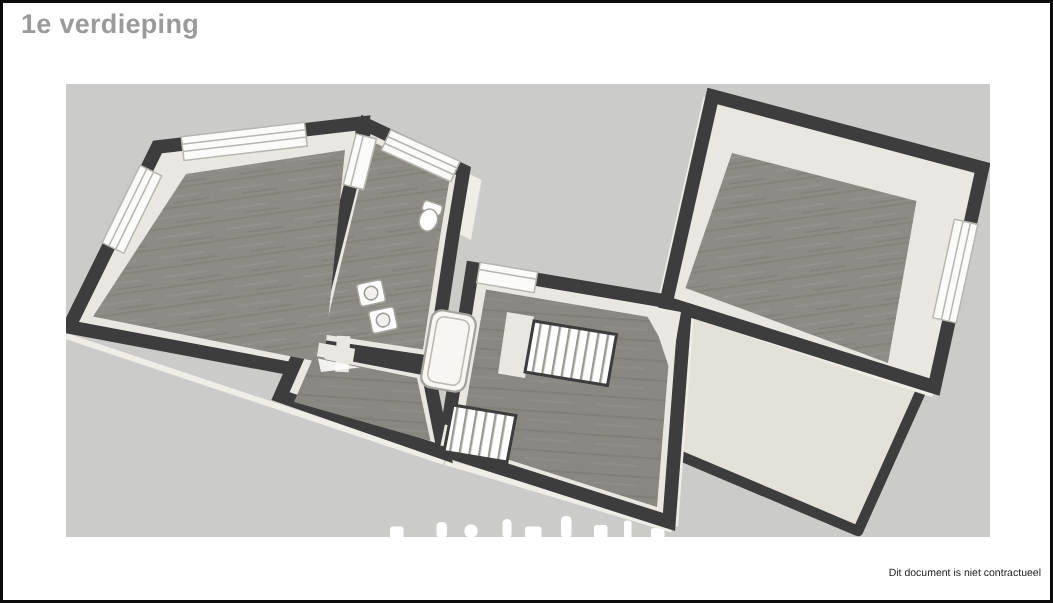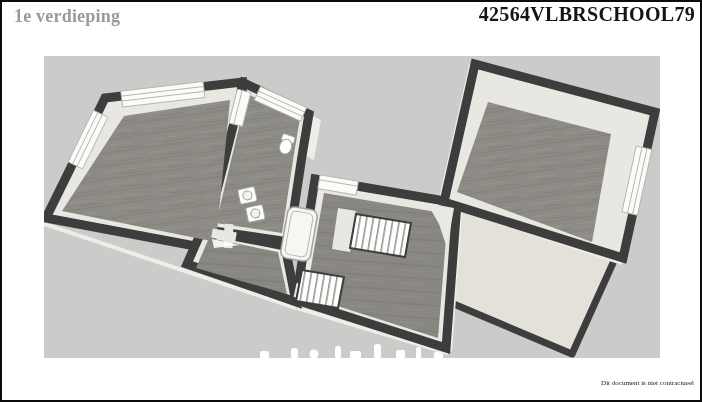--- a/index.html
+++ b/index.html
@@ -1,20 +1,20 @@
 <!DOCTYPE html>
 <html><head>
 <meta charset="utf-8">
 <style>
   html,body{margin:0;padding:0;background:#ffffff;}
   .canvas{
     position:relative;
     width:702px;height:402px;
     background:#ffffff;
-    font-family:Liberation Serif, serif;
+    font-family:Liberation Sans, sans-serif;
     overflow:hidden;
     box-sizing:border-box;
     border:2px solid #0c0c0c;
   }
   .title{
     position:absolute;left:12px;top:4px;
     font-size:18px;font-weight:bold;color:#9a9a9a;
     letter-spacing:0.2px;
   }
   .code{
@@ -31,21 +31,20 @@
     position:absolute;right:6px;top:377px;
     font-size:7px;color:#222222;
   }
 </style>
 </head>
 <body>
 
 <div class="canvas">
 
   <div class="title">1e verdieping</div>
-  <div class="code">42564VLBRSCHOOL79</div>
 
   <div class="plan-bg"></div>
 
   <svg class="plan-svg" viewBox="0 0 616 302">
     <defs>
       <pattern id="wood" width="46" height="13" patternUnits="userSpaceOnUse" patternTransform="rotate(-8)">
         <rect width="46" height="13" fill="#8d8b85"></rect>
         <rect y="0" width="46" height="1.4" fill="#858379"></rect>
         <rect y="6" width="30" height="1" fill="#96948c"></rect>
         <rect x="14" y="10" width="24" height="1" fill="#82807a"></rect>

